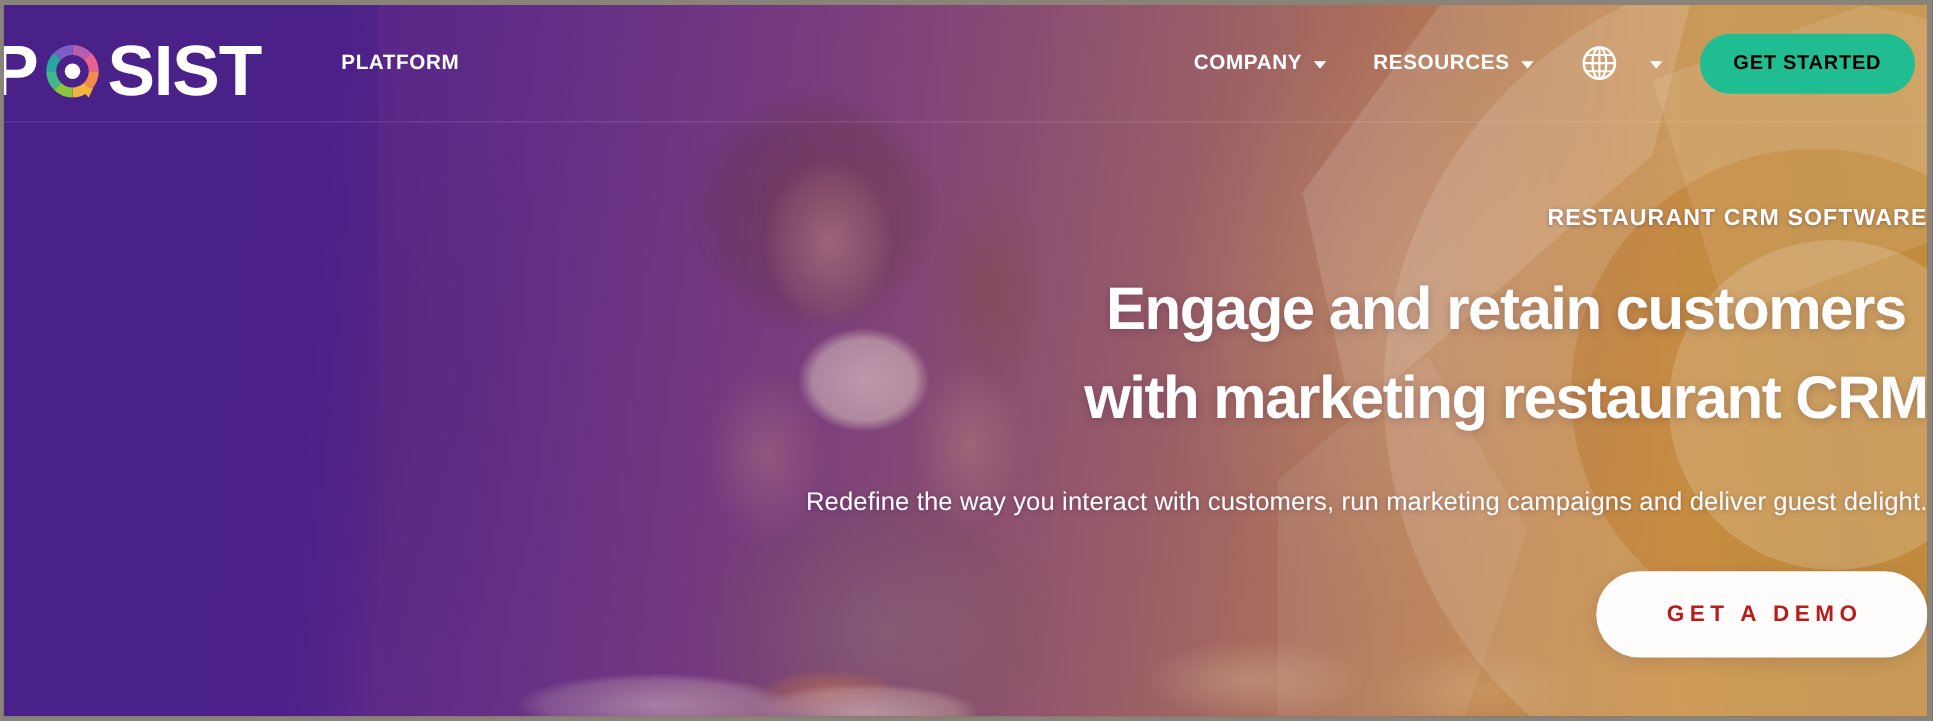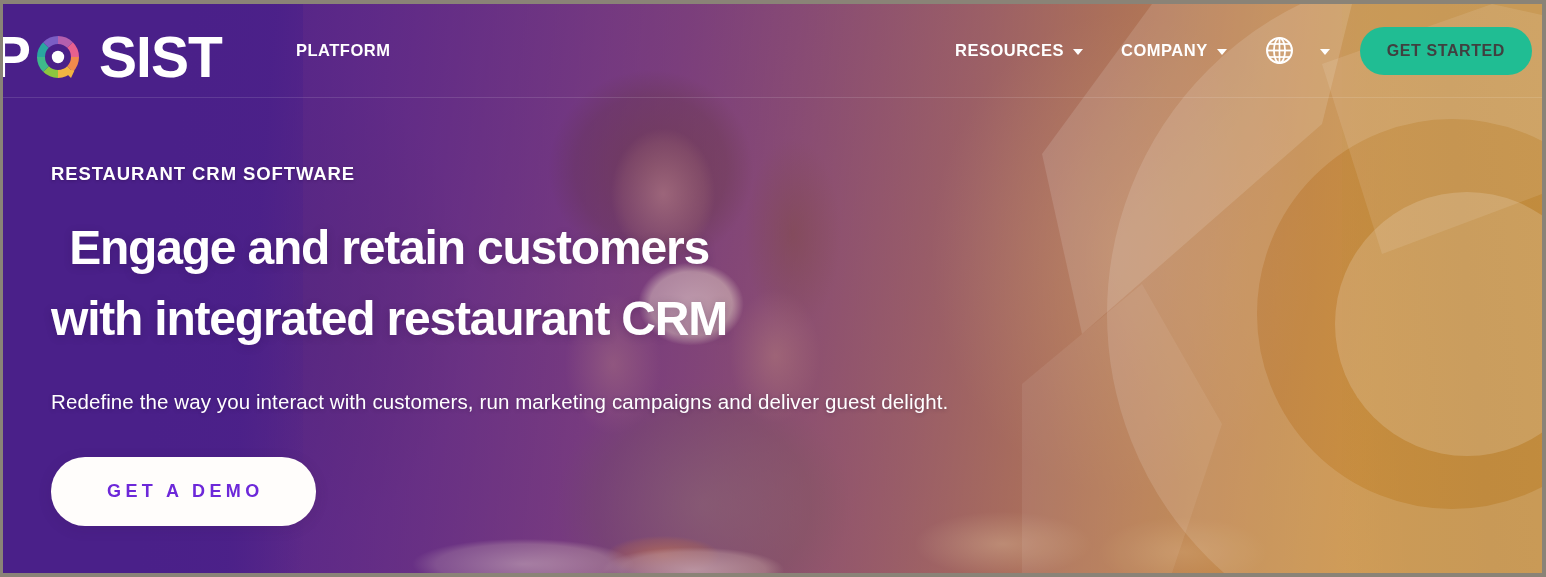--- a/index.html
+++ b/index.html
@@ -135,37 +135,36 @@
   }
   .logo-word {
     font-size:57px;
     font-weight:700;
     letter-spacing:-1px;
     color:#ffffff;
     line-height:52px;
     display:flex; align-items:center;
   }
   .logo-p  { margin-right:1px; }
-  .logo-rest { margin-left:14px; }
+  .logo-rest { margin-left:1px; }
   .logo-ring {
     position:relative;
     width:52px; height:52px;
     flex:0 0 52px;
     margin:0 1px;
   }
 
   
   .nav-left {
     position:absolute;
     left:270px; top:0;
     height:93px;
     display:flex; align-items:center;
     gap:36px;
     z-index:32;
-    margin-left:23px;
   }
   .nav-right {
     position:absolute;
     right:10px; top:0;
     height:93px;
     display:flex; align-items:center;
     gap:0;
     z-index:32;
   }
   .nav-item {
@@ -190,42 +189,41 @@
   }
   .lang-group {
     display:flex; align-items:center;
     gap:26px;
     margin-right:30px;
     cursor:pointer;
   }
   .globe { width:29px; height:29px; display:block; }
   .btn-started {
     background:#20bd93;
-    color:#404040;
+    color:#000000;
     font-size:16px;
     font-weight:700;
     letter-spacing:.6px;
     border:none;
     border-radius:26px;
     padding:15px 27px;
     cursor:pointer;
     white-space:nowrap;
     font-family:"Liberation Sans", sans-serif;
   }
 
   
   .hero-content {
     position:absolute;
     left:0; top:0;
     width:100%; height:100%;
     display:flex; flex-direction:column;
-    align-items:flex-start;
+    align-items:flex-end;
     z-index:20;
     pointer-events:none;
-    padding-left:48px;
   }
   .hero-content > * { pointer-events:auto; }
 
   .eyebrow {
     margin-top:159px;
     color:#ffffff;
     font-size:18.5px;
     font-weight:700;
     letter-spacing:.9px;
     text-shadow:0 1px 3px rgba(40,10,60,.35);
@@ -245,21 +243,21 @@
     color:#ffffff;
     font-size:20.5px;
     font-weight:400;
     letter-spacing:.1px;
     text-align:center;
     text-shadow:0 1px 4px rgba(40,10,60,.3);
   }
   .btn-demo {
     margin-top:43px;
     background:#fffdfb;
-    color:#6d28d9;
+    color:#b91c1c;
     font-size:18px;
     font-weight:700;
     letter-spacing:4.4px;
     border:none;
     border-radius:34px;
     padding:24px 52px 24px 56px;
     cursor:pointer;
     white-space:nowrap;
     font-family:"Liberation Sans", sans-serif;
     box-shadow:0 3px 14px rgba(60,20,70,.14);
@@ -326,25 +324,25 @@
       </div>
 
       <nav class="nav-left">
         <div class="nav-item">
           <span>PLATFORM</span>
         </div>
       </nav>
 
       <nav class="nav-right">
         <div class="nav-item">
+          <span>COMPANY</span>
+          <span class="caret"></span>
+        </div>
+        <div class="nav-item">
           <span>RESOURCES</span>
-          <span class="caret"></span>
-        </div>
-        <div class="nav-item">
-          <span>COMPANY</span>
           <span class="caret"></span>
         </div>
 
         <div class="lang-group">
           <span>
             <svg class="globe" viewBox="0 0 24 24" aria-hidden="true">
               <circle cx="12" cy="12" r="10.3" fill="none" stroke="#ffffff" stroke-width="1.7"></circle>
               <ellipse cx="12" cy="12" rx="4.6" ry="10.3" fill="none" stroke="#ffffff" stroke-width="1.5"></ellipse>
               <line x1="1.7" y1="12" x2="22.3" y2="12" stroke="#ffffff" stroke-width="1.5"></line>
               <line x1="3.4" y1="6.6" x2="20.6" y2="6.6" stroke="#ffffff" stroke-width="1.4"></line>
@@ -358,21 +356,21 @@
         <button class="btn-started">GET STARTED</button>
       </nav>
     </div>
     <div class="header-rule"></div>
 
     <div class="hero-content">
       <div class="eyebrow">RESTAURANT CRM SOFTWARE</div>
 
       <h1 class="headline">
         <span>Engage and retain customers</span><br>
-        <span>with integrated restaurant CRM</span>
+        <span>with marketing restaurant CRM</span>
       </h1>
 
       <p class="subhead">Redefine the way you interact with customers, run marketing campaigns and deliver guest delight.</p>
 
       <button class="btn-demo">GET A DEMO</button>
     </div>
 
   </div>
 
   <div class="top-strip"></div>

